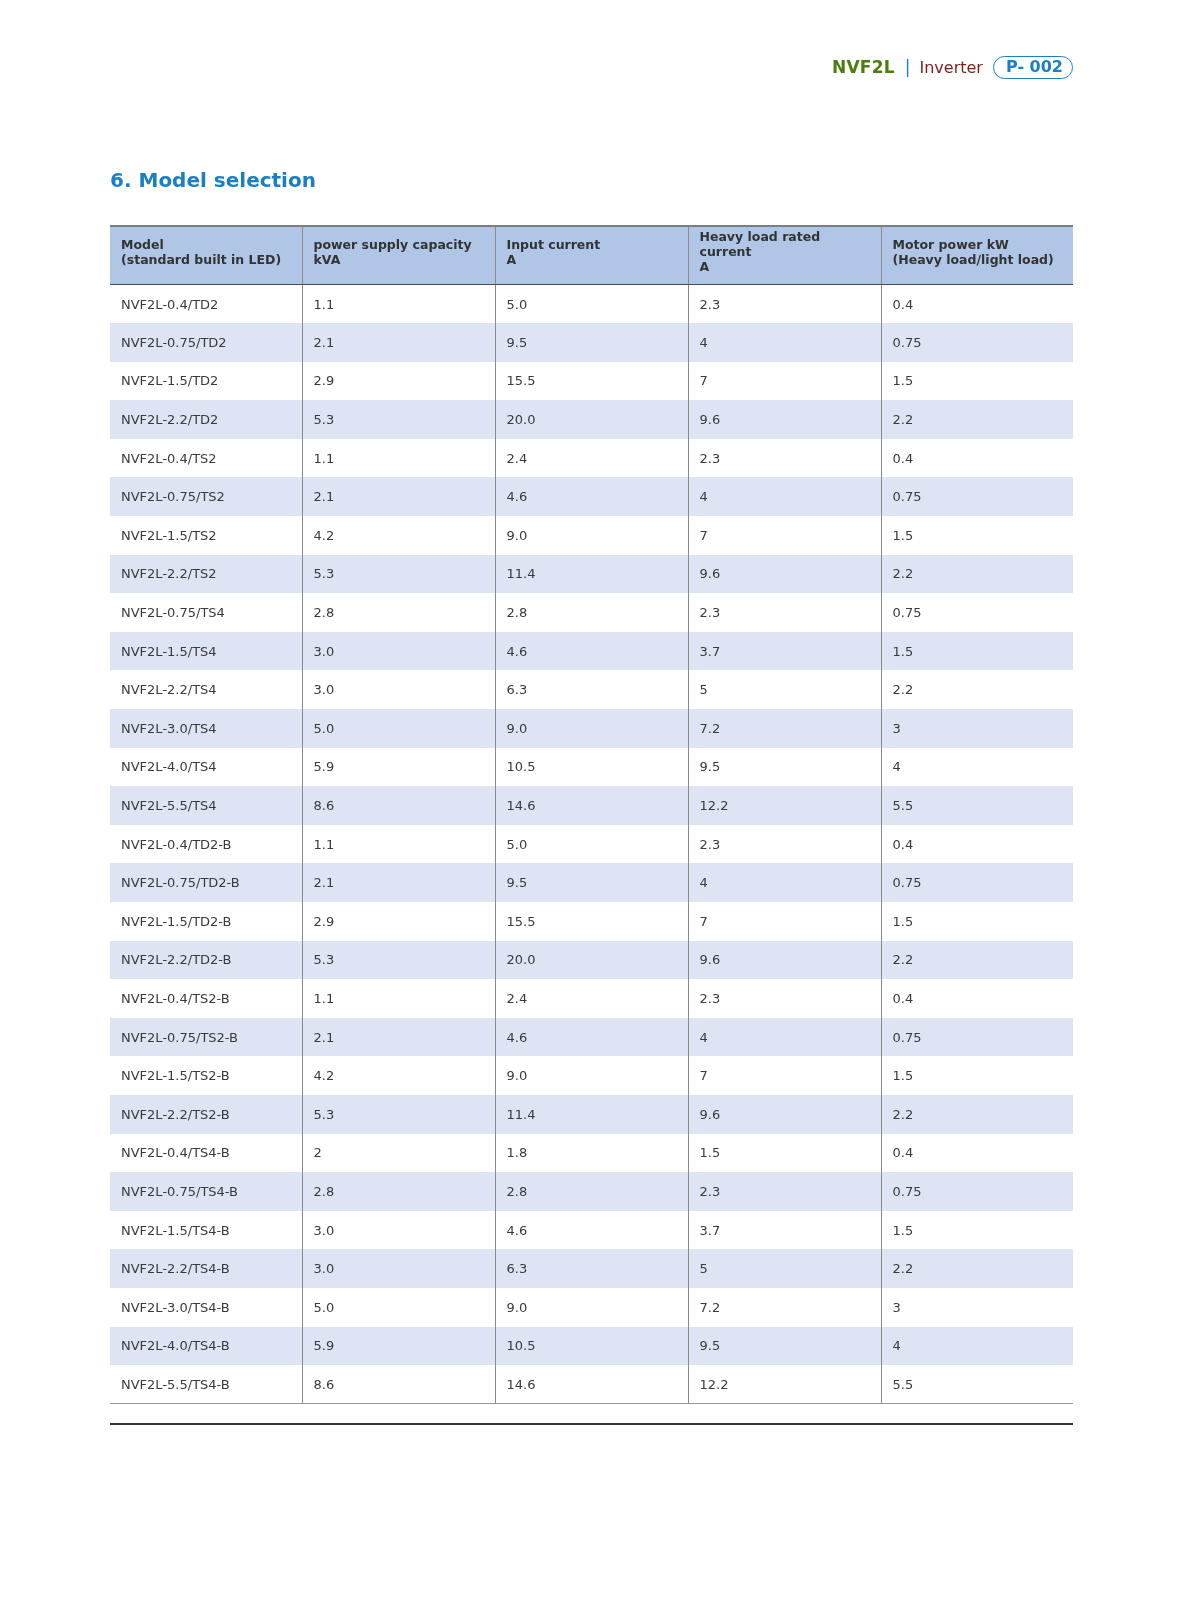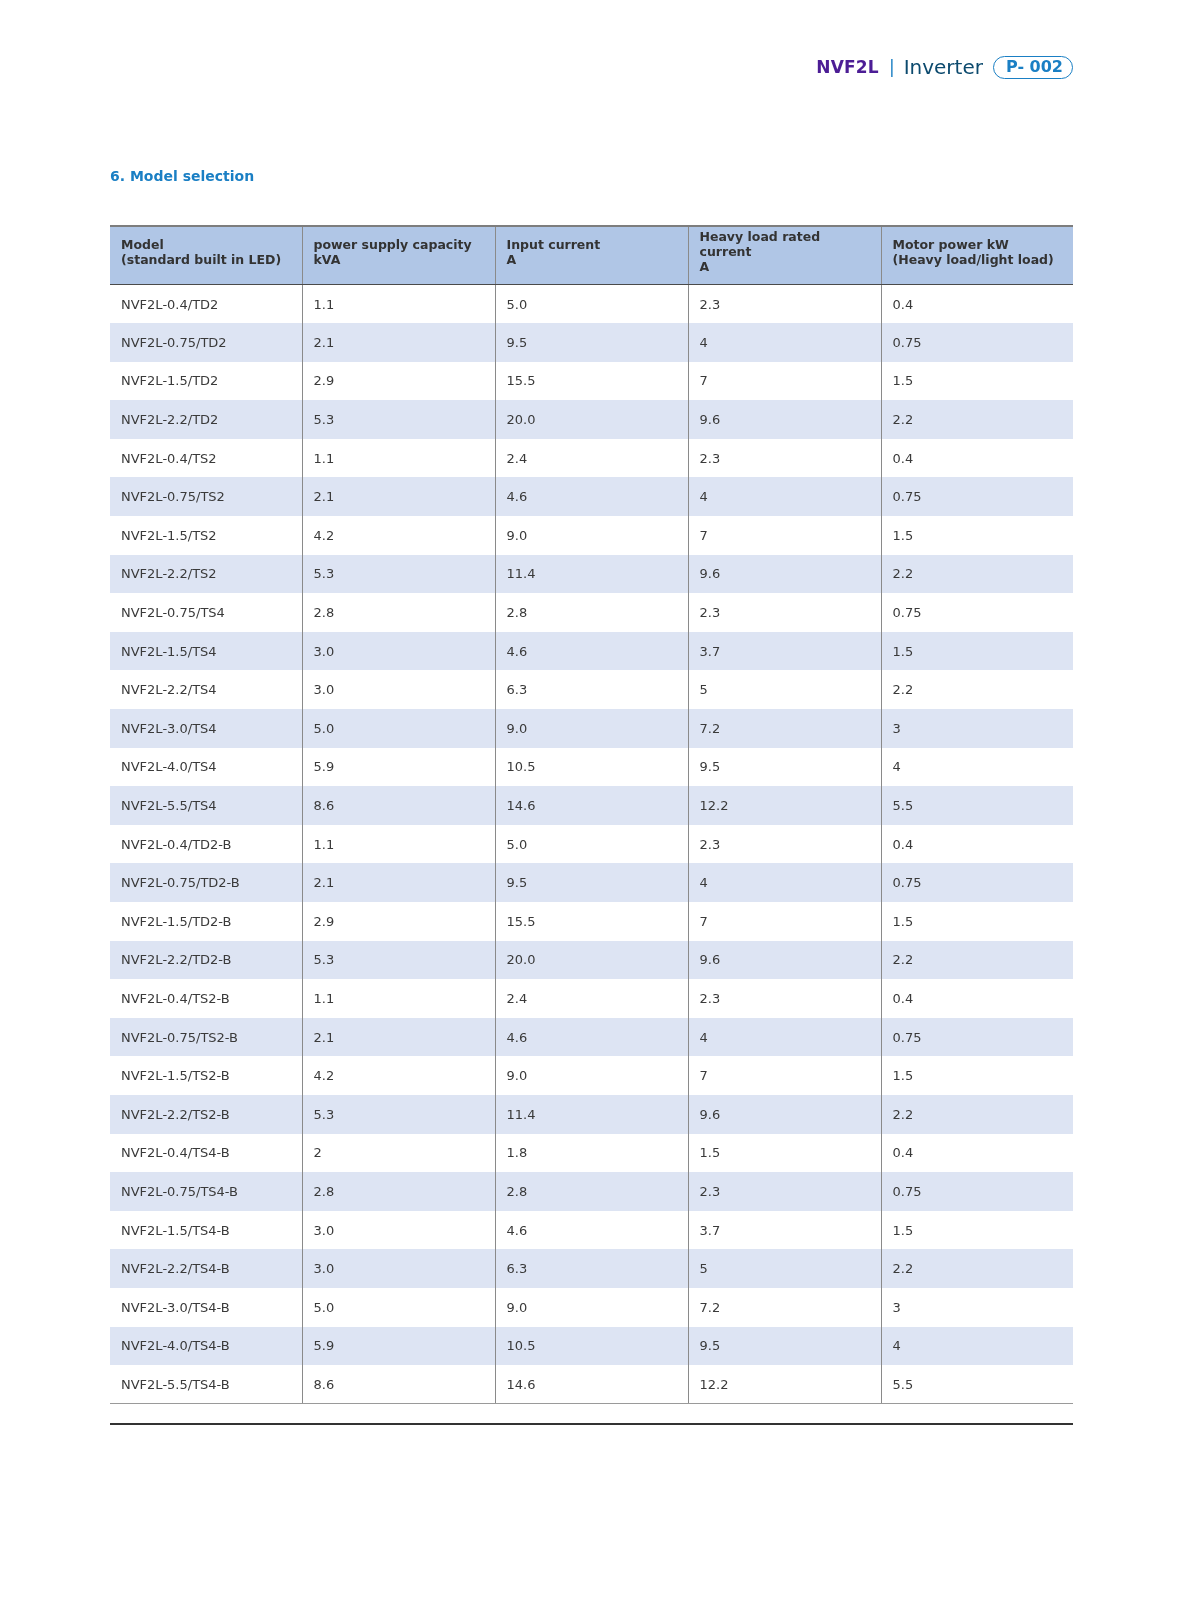--- a/index.html
+++ b/index.html
@@ -1,25 +1,25 @@
 <!DOCTYPE html>
 <html><head>
 <meta charset="utf-8">
 <style>
   * { box-sizing: border-box; margin: 0; padding: 0; }
   html, body { width: 1191px; height: 1616px; background: #ffffff; }
   body { position: relative; font-family: "DejaVu Sans", "Liberation Sans", sans-serif; color: #333333; overflow: hidden; }
 
   .page-header { position: absolute; top: 55px; right: 118px; height: 24px; display: flex; align-items: center; white-space: nowrap; }
-  .brand { font-weight: bold; font-size: 17px; color: #4c1d95; letter-spacing: 0.2px; }
+  .brand { font-weight: bold; font-size: 17px; color: #4d7c0f; letter-spacing: 0.2px; }
   .sep { font-size: 17px; color: #1a7fc4; margin: 0 9px 0 10px; }
-  .category { font-size: 20px; color: #0c4a6e; }
+  .category { font-size: 16px; color: #7f1d1d; }
   .page-badge { margin-left: 10px; height: 23px; padding: 0 9px 0 12px; border: 1.5px solid #1a7fc4; border-radius: 12px; font-size: 16px; color: #1a7fc4; line-height: 20px; font-weight: bold; }
 
-  .section-title { position: absolute; left: 110px; top: 168px; font-size: 14px; font-weight: bold; color: #1a7fc4; }
+  .section-title { position: absolute; left: 110px; top: 168px; font-size: 20px; font-weight: bold; color: #1a7fc4; }
 
   .spec-table { position: absolute; left: 110px; top: 225px; width: 963px; border-collapse: collapse; table-layout: fixed; }
   .spec-table col.c1 { width: 192px; }
   .spec-table col.c2 { width: 193px; }
   .spec-table col.c3 { width: 193px; }
   .spec-table col.c4 { width: 193px; }
   .spec-table col.c5 { width: 192px; }
   .spec-table thead tr { background: #b0c6e6; }
   .spec-table thead th { border-top: 2px solid #7d7d7d; border-bottom: 1.5px solid #4a4a4a; height: 40px; text-align: left; vertical-align: middle; padding: 2px 10px 10px 11px; font-size: 12.5px; font-weight: bold; color: #333333; line-height: 15px; }
   .spec-table th + th, .spec-table td + td { border-left: 1px solid #8a8a8a; }

